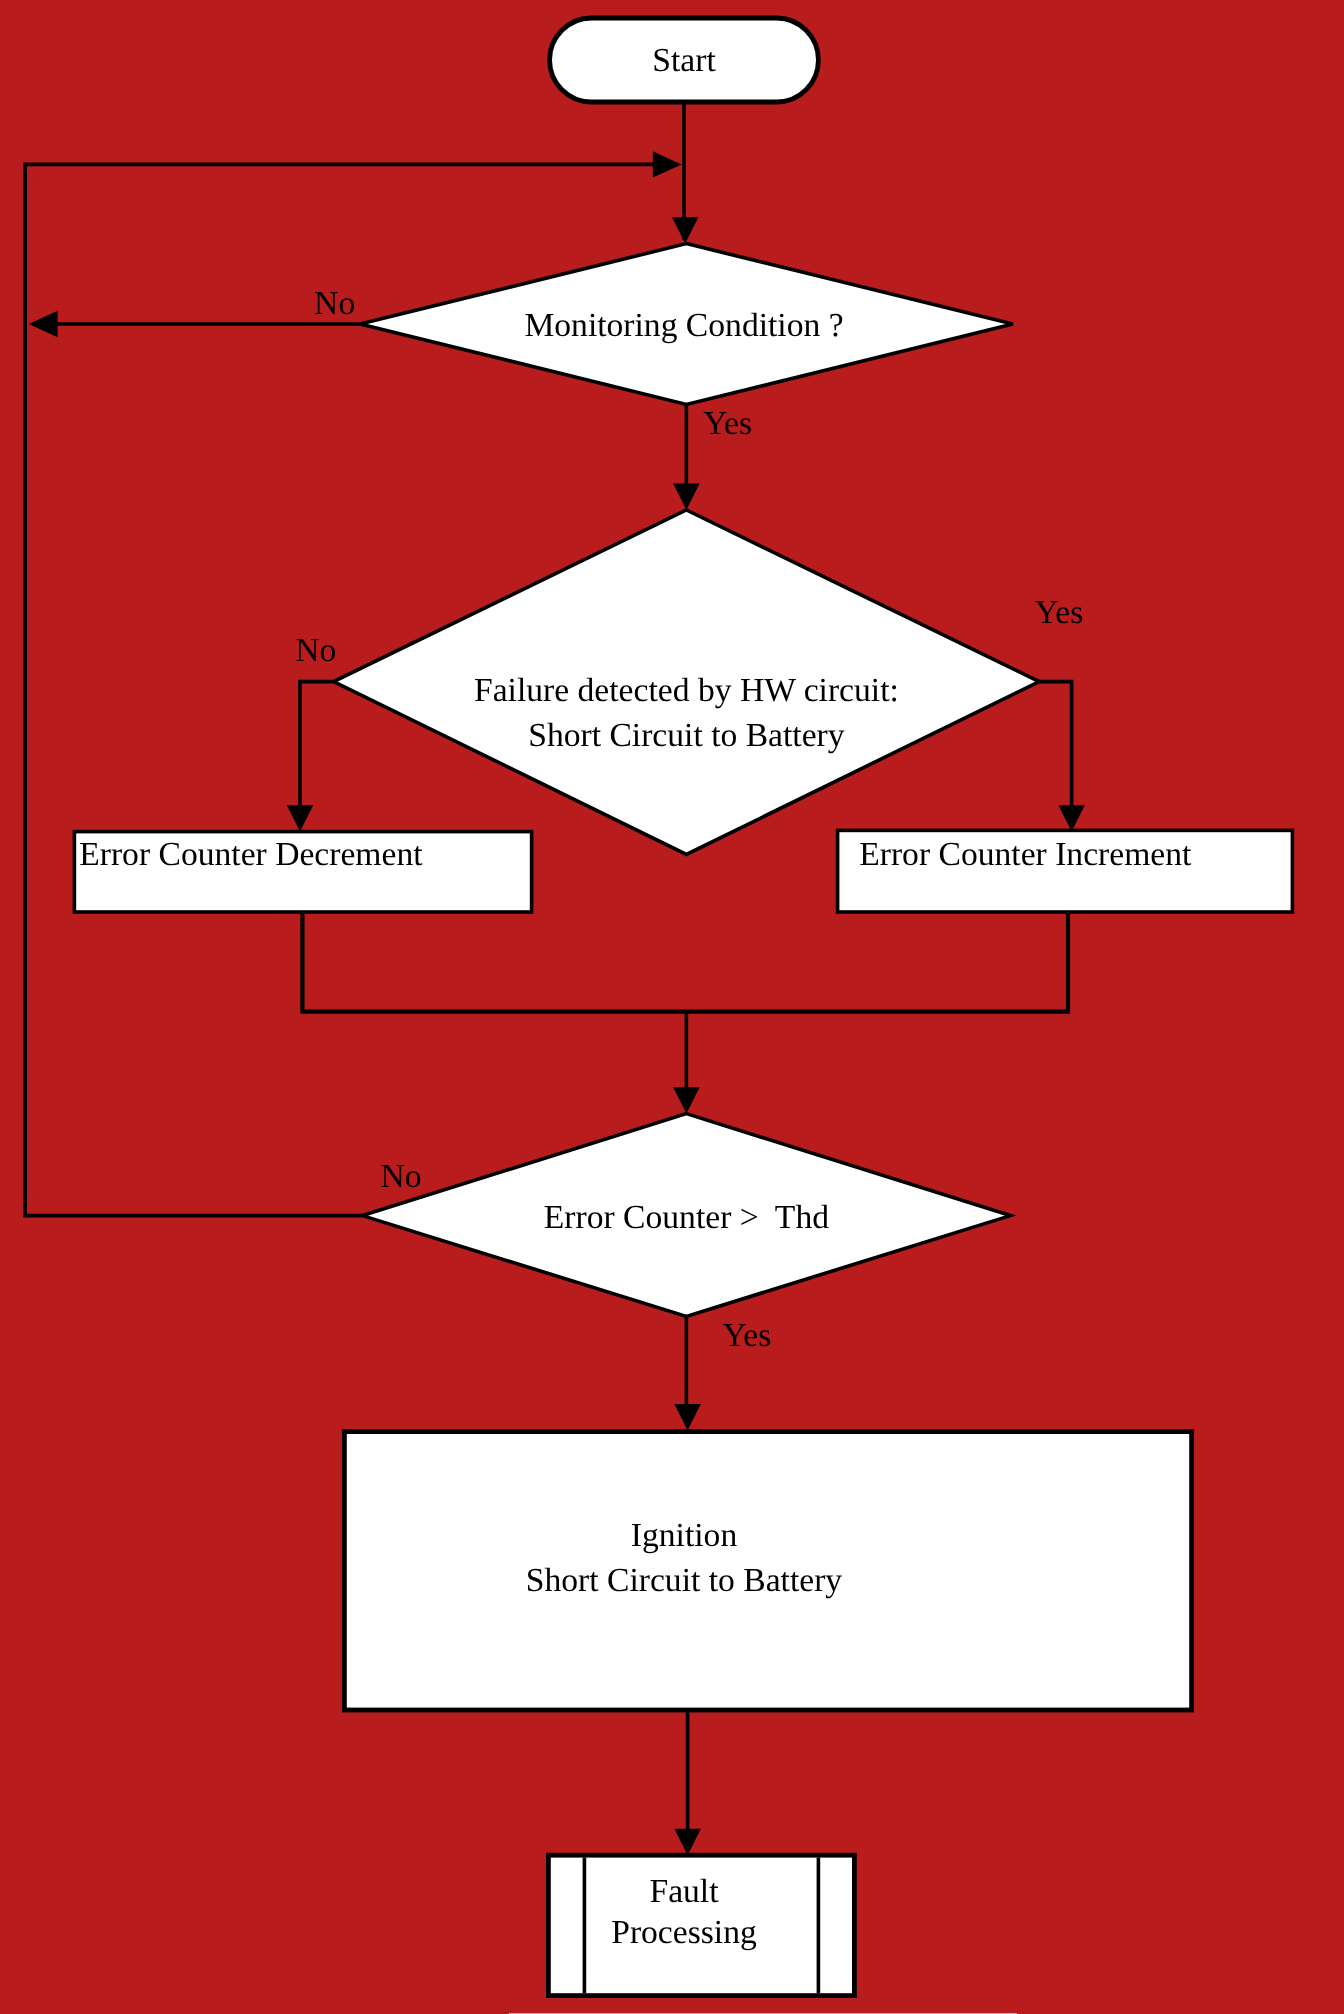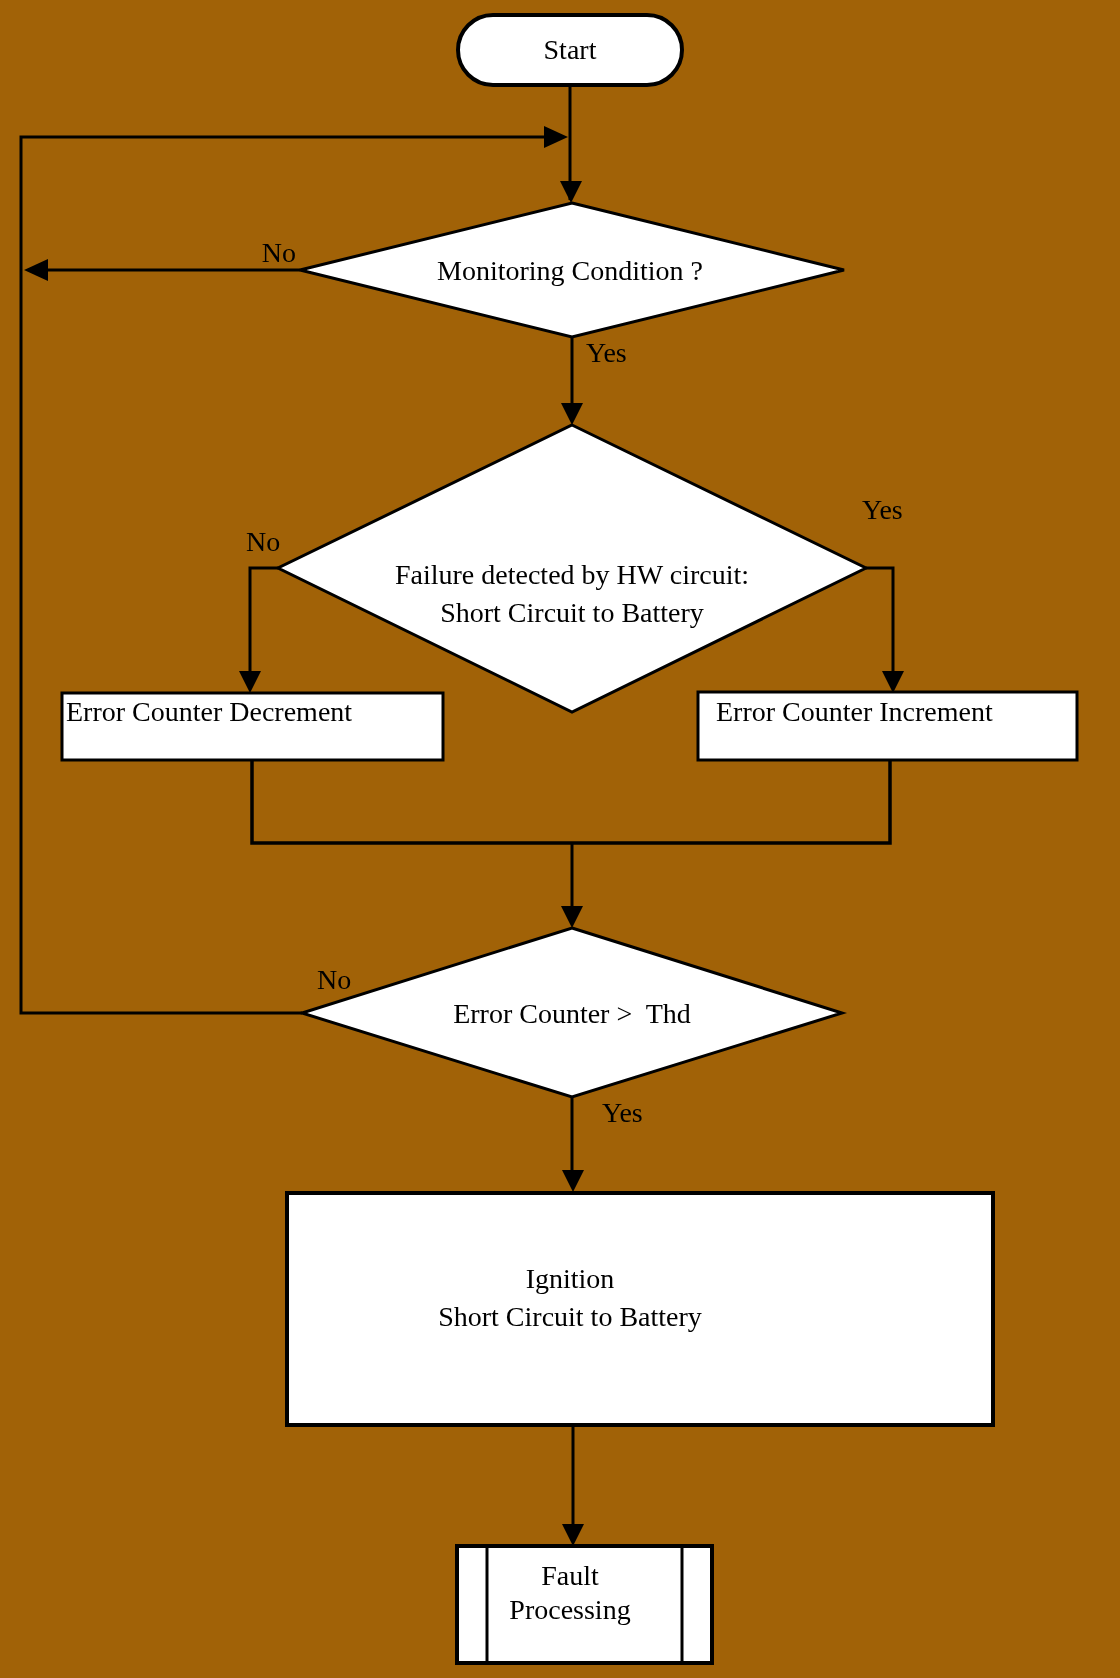--- a/index.html
+++ b/index.html
@@ -4,21 +4,21 @@
 <style>
   html, body {
     margin: 0;
     padding: 0;
     background: #ffffff;
   }
   #canvas {
     position: relative;
     width: 1120px;
     height: 1678px;
-    background: #a16207;
+    background: #b91c1c;
     overflow: hidden;
   }
   svg {
     display: block;
   }
   .edge {
     fill: none;
     stroke: #000000;
     stroke-width: 3;
   }

